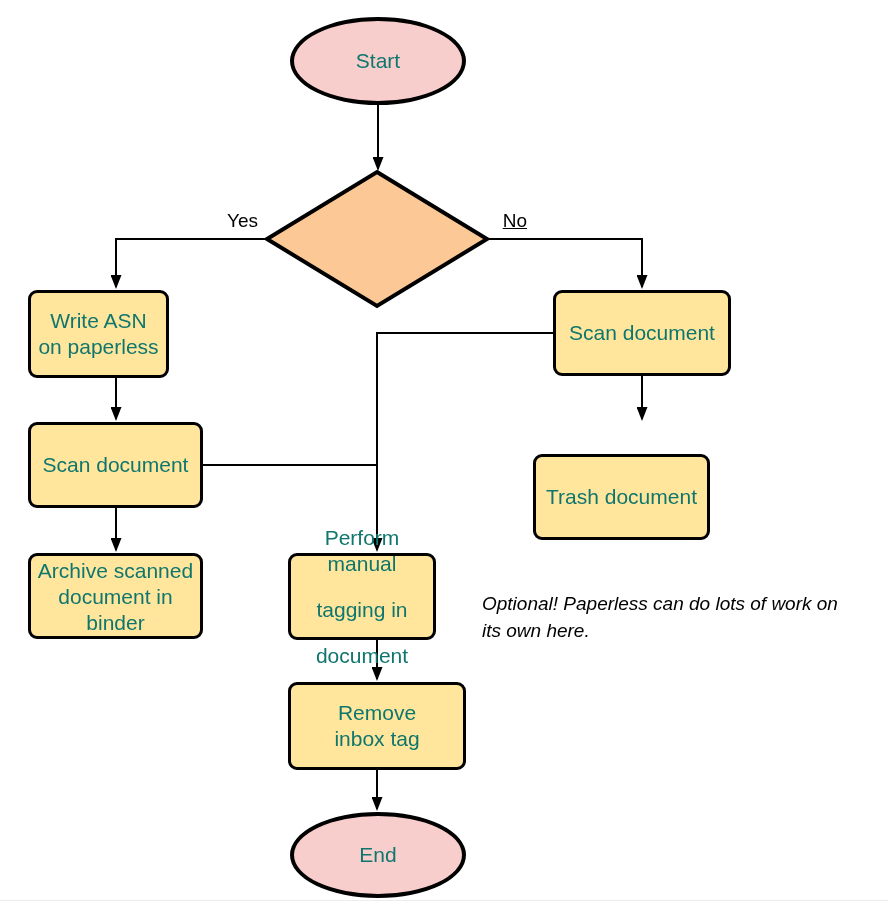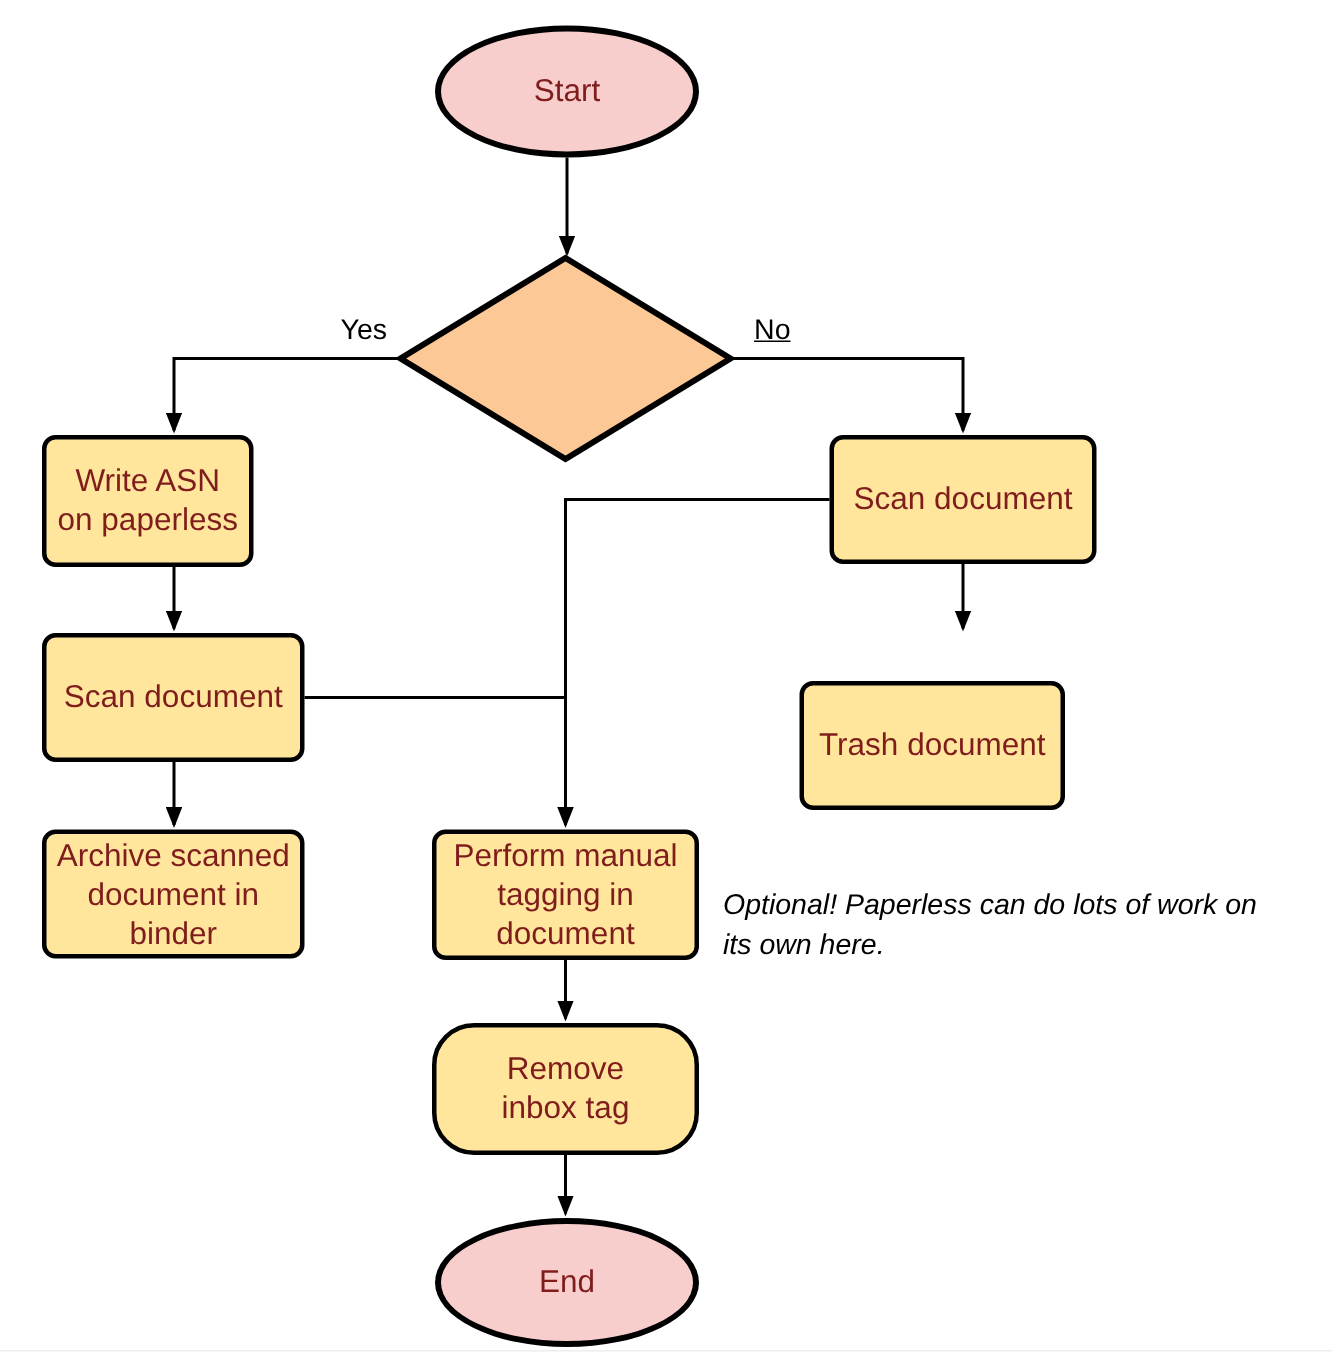--- a/index.html
+++ b/index.html
@@ -36,21 +36,21 @@
   .node {
     position: absolute;
     box-sizing: border-box;
     display: flex;
     flex-direction: column;
     align-items: center;
     justify-content: center;
     text-align: center;
     font-size: 21px;
     line-height: 26px;
-    color: #7f1d1d;
+    color: #0f766e;
   }
   .process {
     background: var(--process-fill, #ffe69c);
     border: 3px solid var(--stroke, #000);
     border-radius: 9px;
   }
   .terminal {
     background: var(--terminal-fill, #f8cecc);
     border: 4px solid var(--stroke, #000);
     border-radius: 50%;
@@ -88,22 +88,22 @@
     width: 888px;
     border-top: 1px solid #ededed;
   }
   
   #node-start      { left: 290px; top: 17px;  width: 176px; height: 88px; }
   #node-write-asn  { left: 28px;  top: 290px; width: 141px; height: 88px; }
   #node-scan-left  { left: 28px;  top: 422px; width: 175px; height: 86px; }
   #node-archive    { left: 28px;  top: 553px; width: 175px; height: 86px; justify-content: flex-end; }
   #node-scan-right { left: 553px; top: 290px; width: 178px; height: 86px; }
   #node-trash      { left: 533px; top: 422px; width: 177px; height: 86px; margin-top: 32px; }
-  #node-tagging    { left: 288px; top: 553px; width: 178px; height: 87px; }
-  #node-remove     { left: 288px; top: 682px; width: 178px; height: 88px; border-radius: 28px; }
+  #node-tagging    { left: 288px; top: 553px; width: 148px; height: 87px; gap: 20px; }
+  #node-remove     { left: 288px; top: 682px; width: 178px; height: 88px; }
   #node-end        { left: 290px; top: 812px; width: 176px; height: 86px; }
   #label-yes { left: 198px; top: 209px; }
   #label-no  { left: 467px; top: 209px; text-decoration: underline; }
 </style>
 </head>
 <body>
 
 <div class="canvas">
 
   <svg class="edges" width="888" height="907" viewBox="0 0 888 907">

